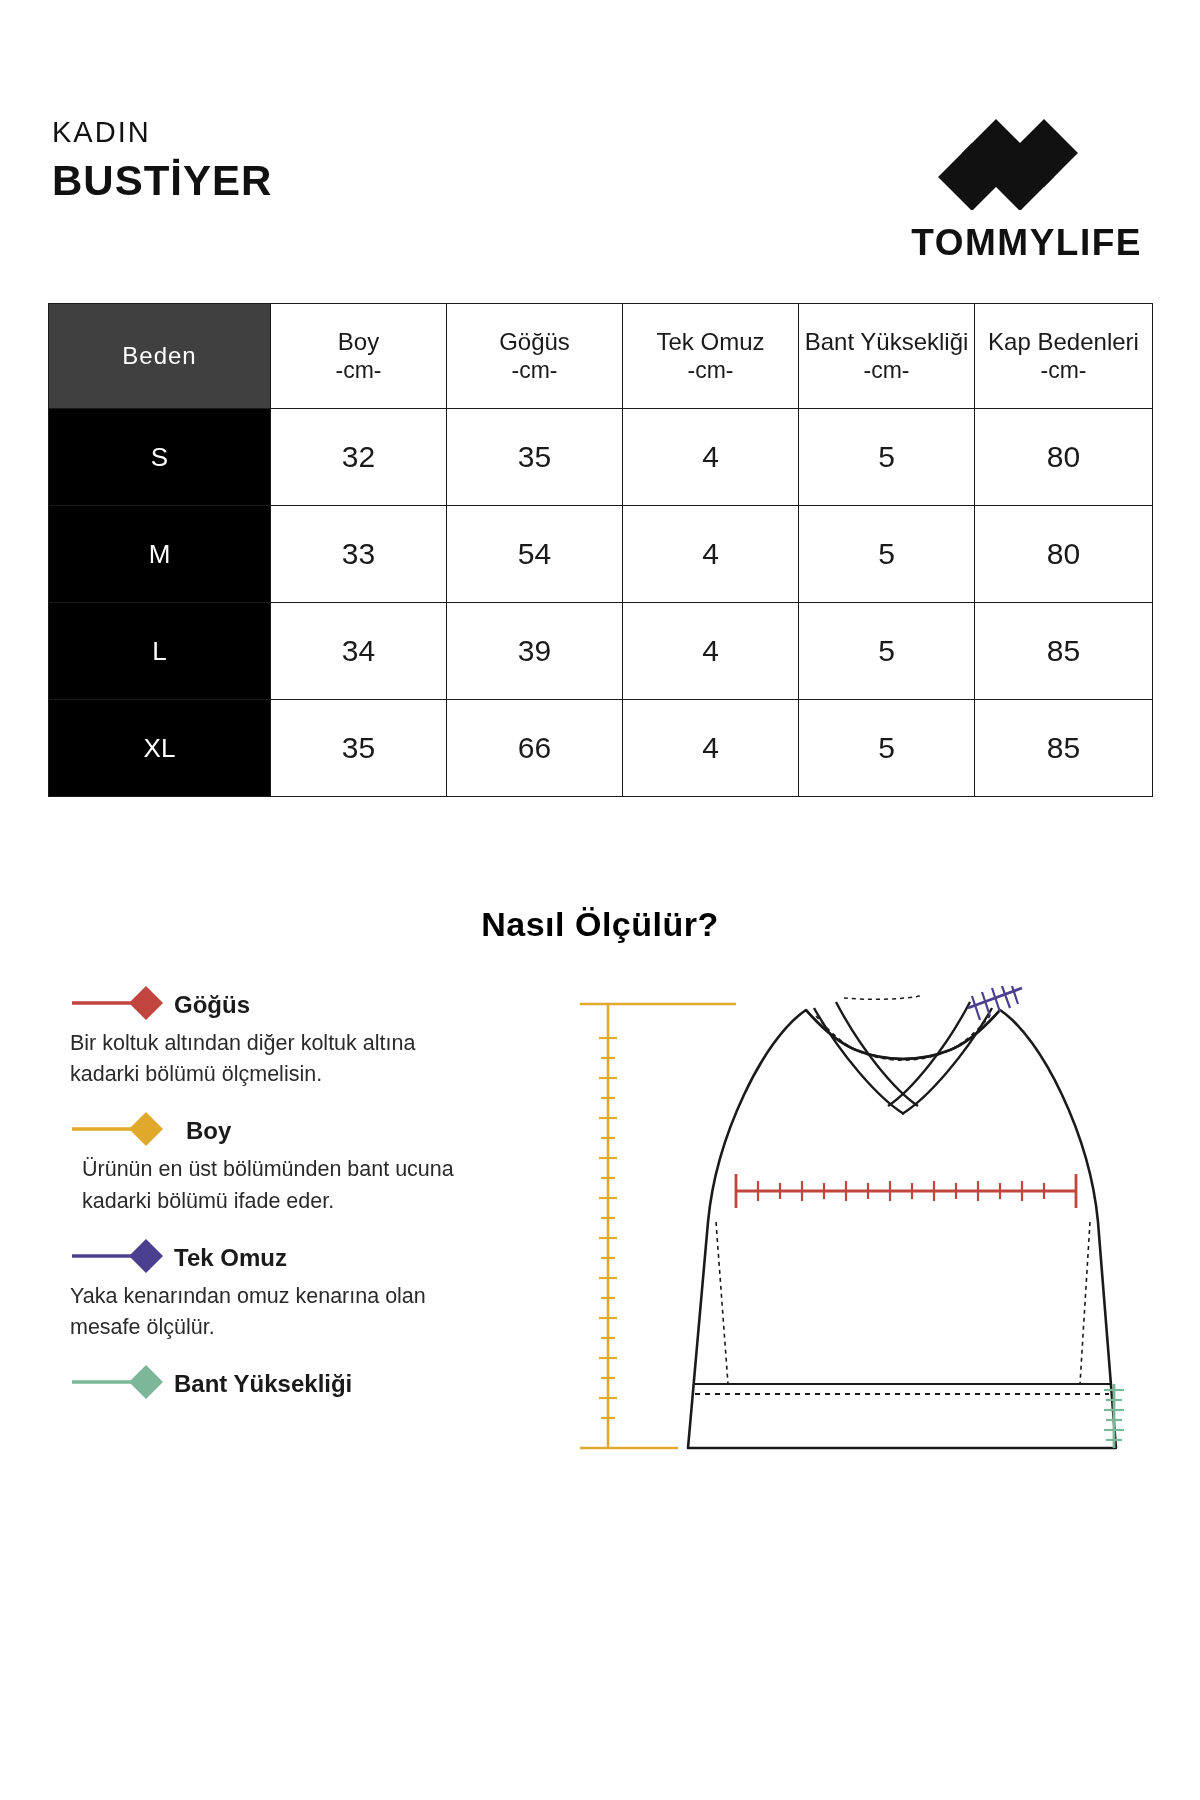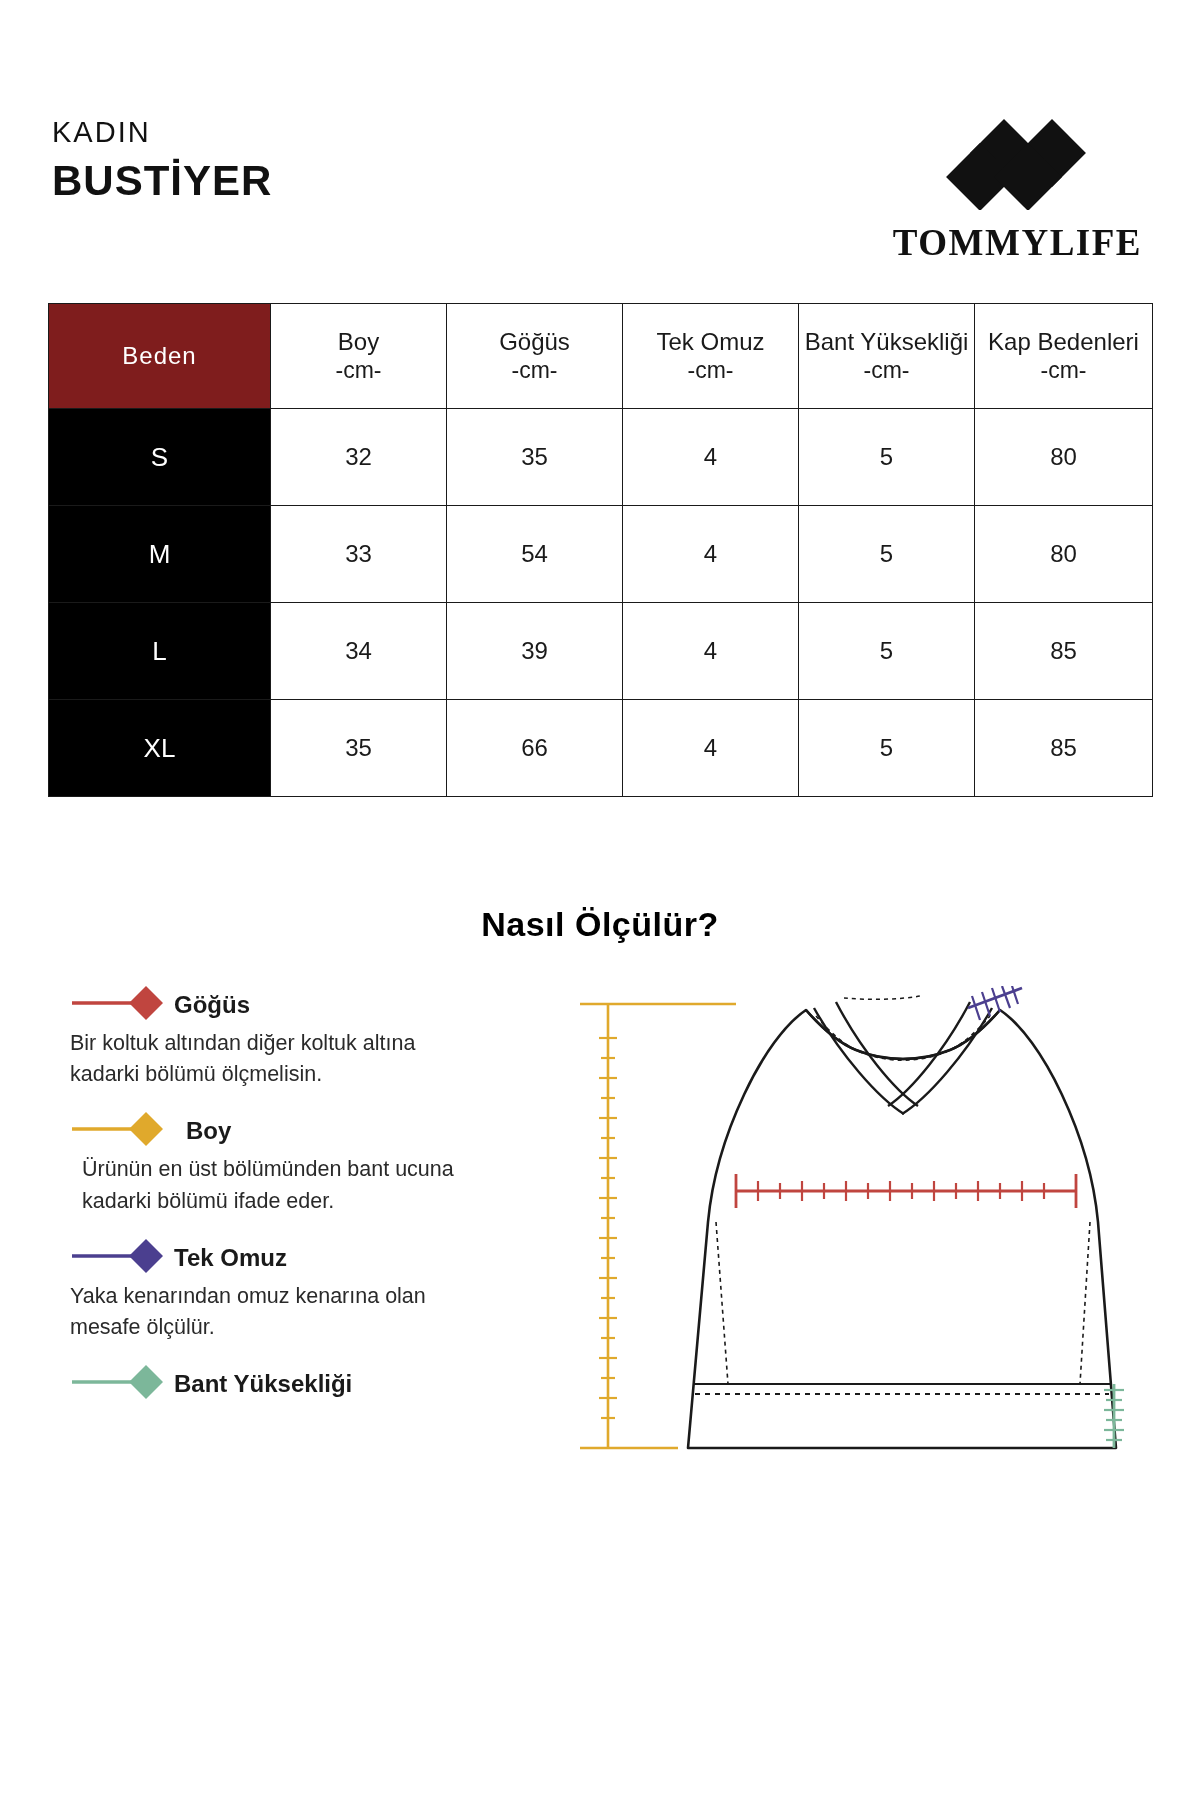--- a/index.html
+++ b/index.html
@@ -42,23 +42,21 @@
   }
   .title-big {
     font-size: 42px;
     letter-spacing: 1px;
     font-weight: 700;
     color: #111;
     line-height: 1.05;
     margin-top: 12px;
   }
   .brand-block {
-    text-align: center;
     padding-right: 10px;
-    font-family: Liberation Serif, serif;
   }
   .brand-mark {
     display: block;
     margin: 0 auto 10px auto;
   }
   .brand-name {
     font-size: 37px;
     font-weight: 700;
     letter-spacing: 1.5px;
     color: #111;
@@ -82,33 +80,33 @@
     height: 96px;
     font-size: 24px;
     line-height: 1.18;
     padding: 4px 2px;
   }
   .size-table thead th .unit {
     display: block;
     font-size: 23px;
   }
   .corner-cell {
-    background: #7f1d1d;
+    background: #404040;
     color: #fff;
     font-size: 26px;
     letter-spacing: 1px;
   }
   .size-cell {
     background: #000;
     color: #fff;
     font-size: 26px;
     height: 94px;
   }
   .val-cell {
-    font-size: 24px;
+    font-size: 30px;
     height: 94px;
   }
   col.c-size { width: 222px; }
   col.c-col  { width: 176px; }
   col.c-col2 { width: 176px; }
   col.c-col3 { width: 176px; }
   col.c-col4 { width: 176px; }
   col.c-col5 { width: 178px; }
 
   

